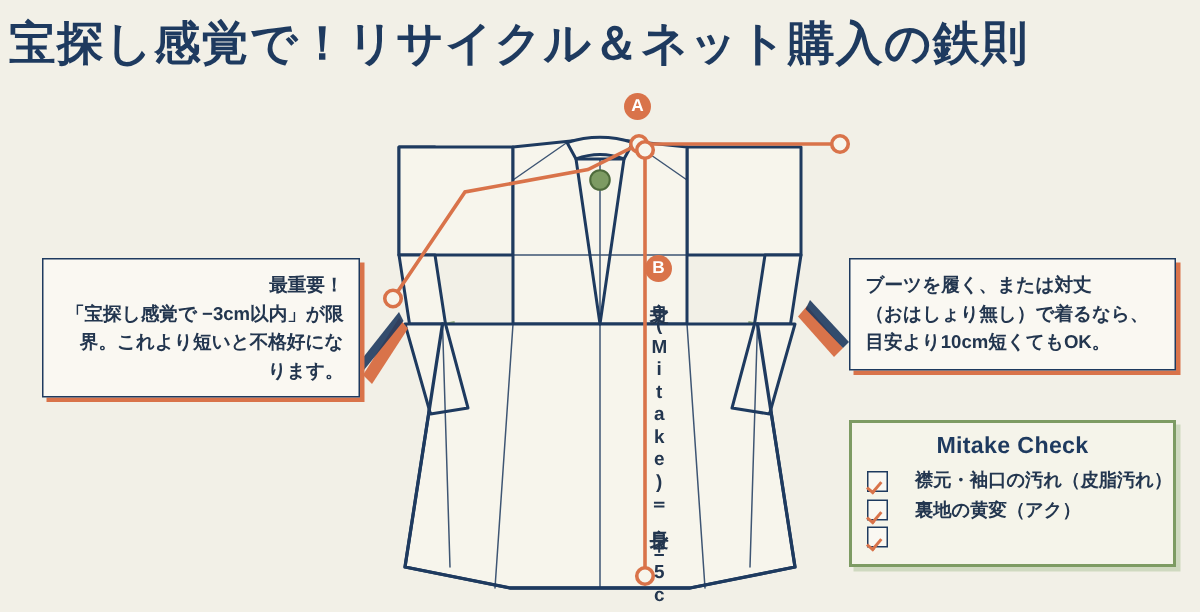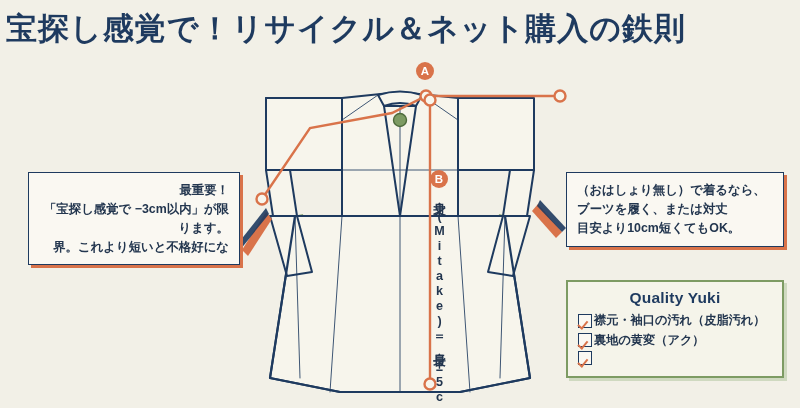--- a/index.html
+++ b/index.html
@@ -50,21 +50,21 @@
     padding:7px 10px 8px 10px;
   }
   #quality h3{
     margin:0 0 5px 0;
     text-align:center;
     font-size:15.5px;font-weight:bold;
     color:#1e3a5f;
     letter-spacing:.2px;
   }
   .qitem{
-    display:flex;align-items:center;gap:2px;
+    display:flex;align-items:center;gap:18px;
     font-size:12.2px;font-weight:bold;color:#23364f;
     margin:2.5px 0;white-space:nowrap;
   }
   .cbox{
     flex:0 0 auto;width:12px;height:12px;position:relative;
     border:1.4px solid #1e3a5f;background:#faf8f2;
   }
   .cbox:before{
     content:"";position:absolute;left:1px;top:4.5px;
     width:4px;height:7.5px;
@@ -187,32 +187,32 @@
   </div>
 
   <div id="label-b">
     <span class="badge">B</span>
     <span class="txt">身丈 (Mitake)＝身長 ±5cm</span>
   </div>
 
   <div class="callout" id="callout-left">
     <p>最重要！</p>
     <p>「宝探し感覚で −3cm以内」が限</p>
+    <p>界。これより短いと不格好にな</p>
     <p>ります。</p>
-    <p>界。これより短いと不格好にな</p>
   </div>
 
   <div class="callout" id="callout-right">
+    <p>ブーツを履く、または対丈</p>
     <p>（おはしょり無し）で着るなら、</p>
-    <p>ブーツを履く、または対丈</p>
     <p>目安より10cm短くてもOK。</p>
   </div>
 
   <div id="quality">
-    <h3>Quality Yuki</h3>
+    <h3>Mitake Check</h3>
 
     <div class="qitem">
       <span class="cbox"></span>
       <span>襟元・袖口の汚れ（皮脂汚れ）</span>
     </div>
     <div class="qitem">
       <span class="cbox"></span>
       <span>裏地の黄変（アク）</span>
     </div>
     <div class="qitem">

